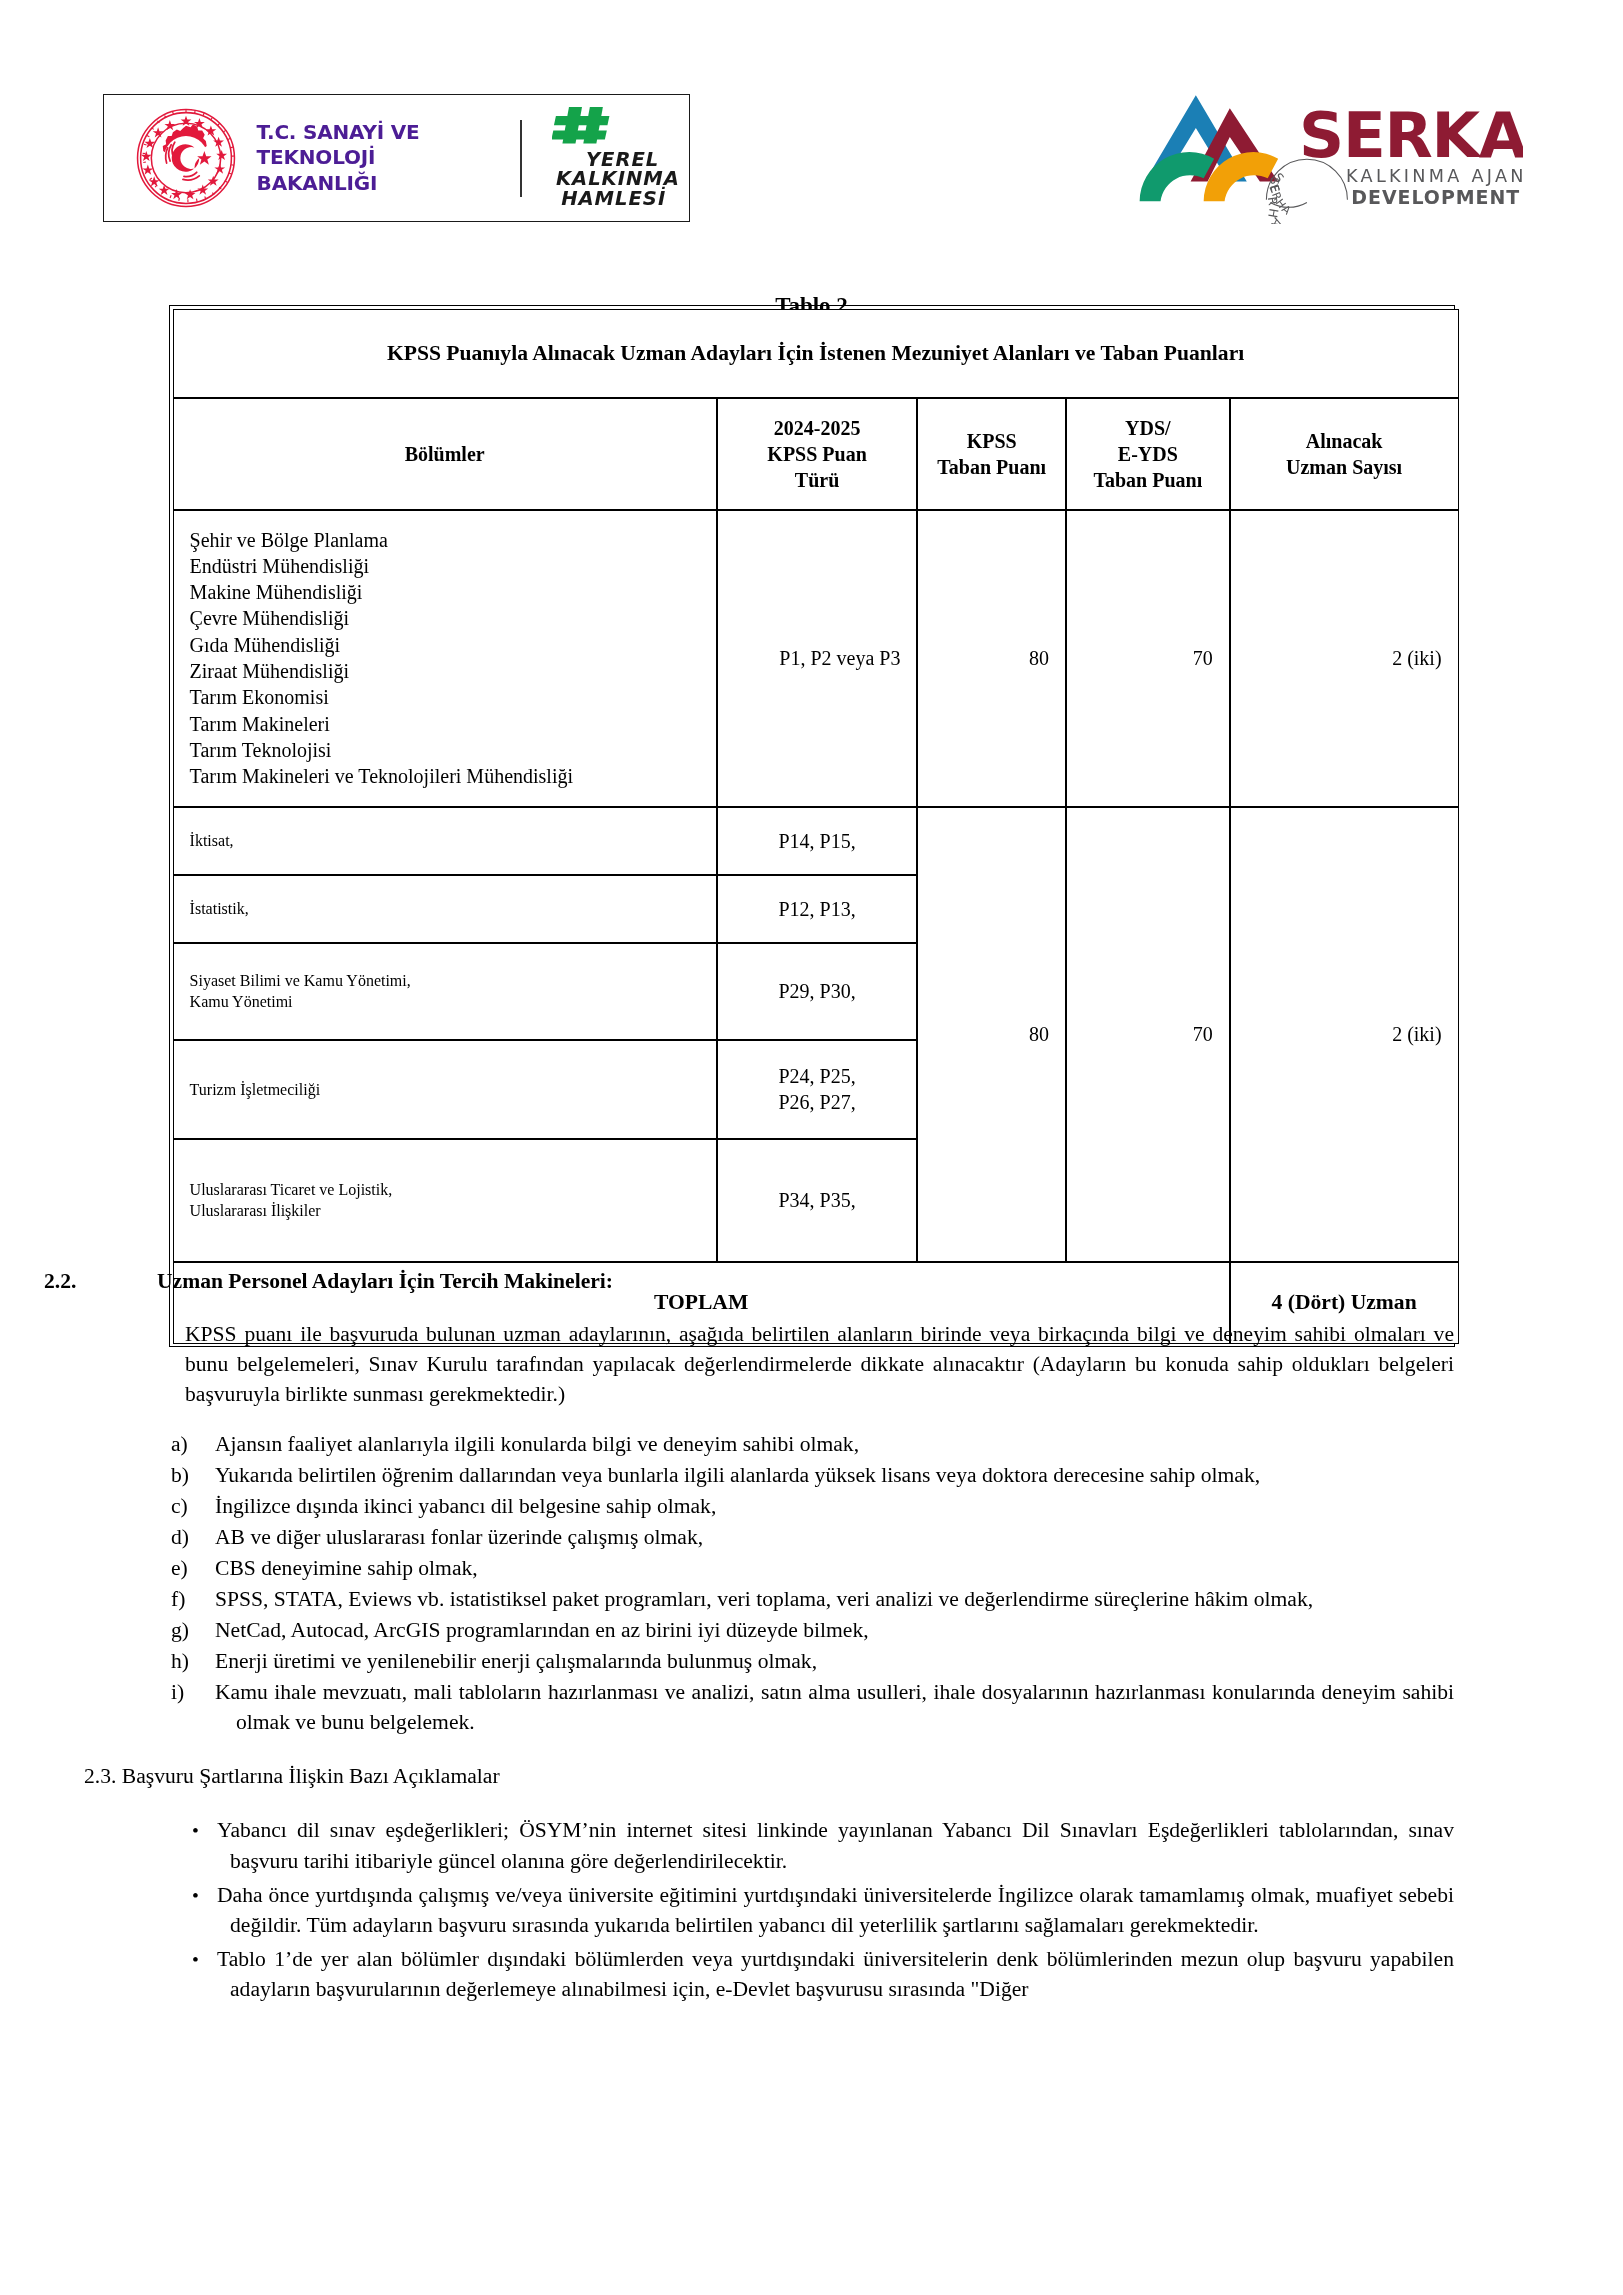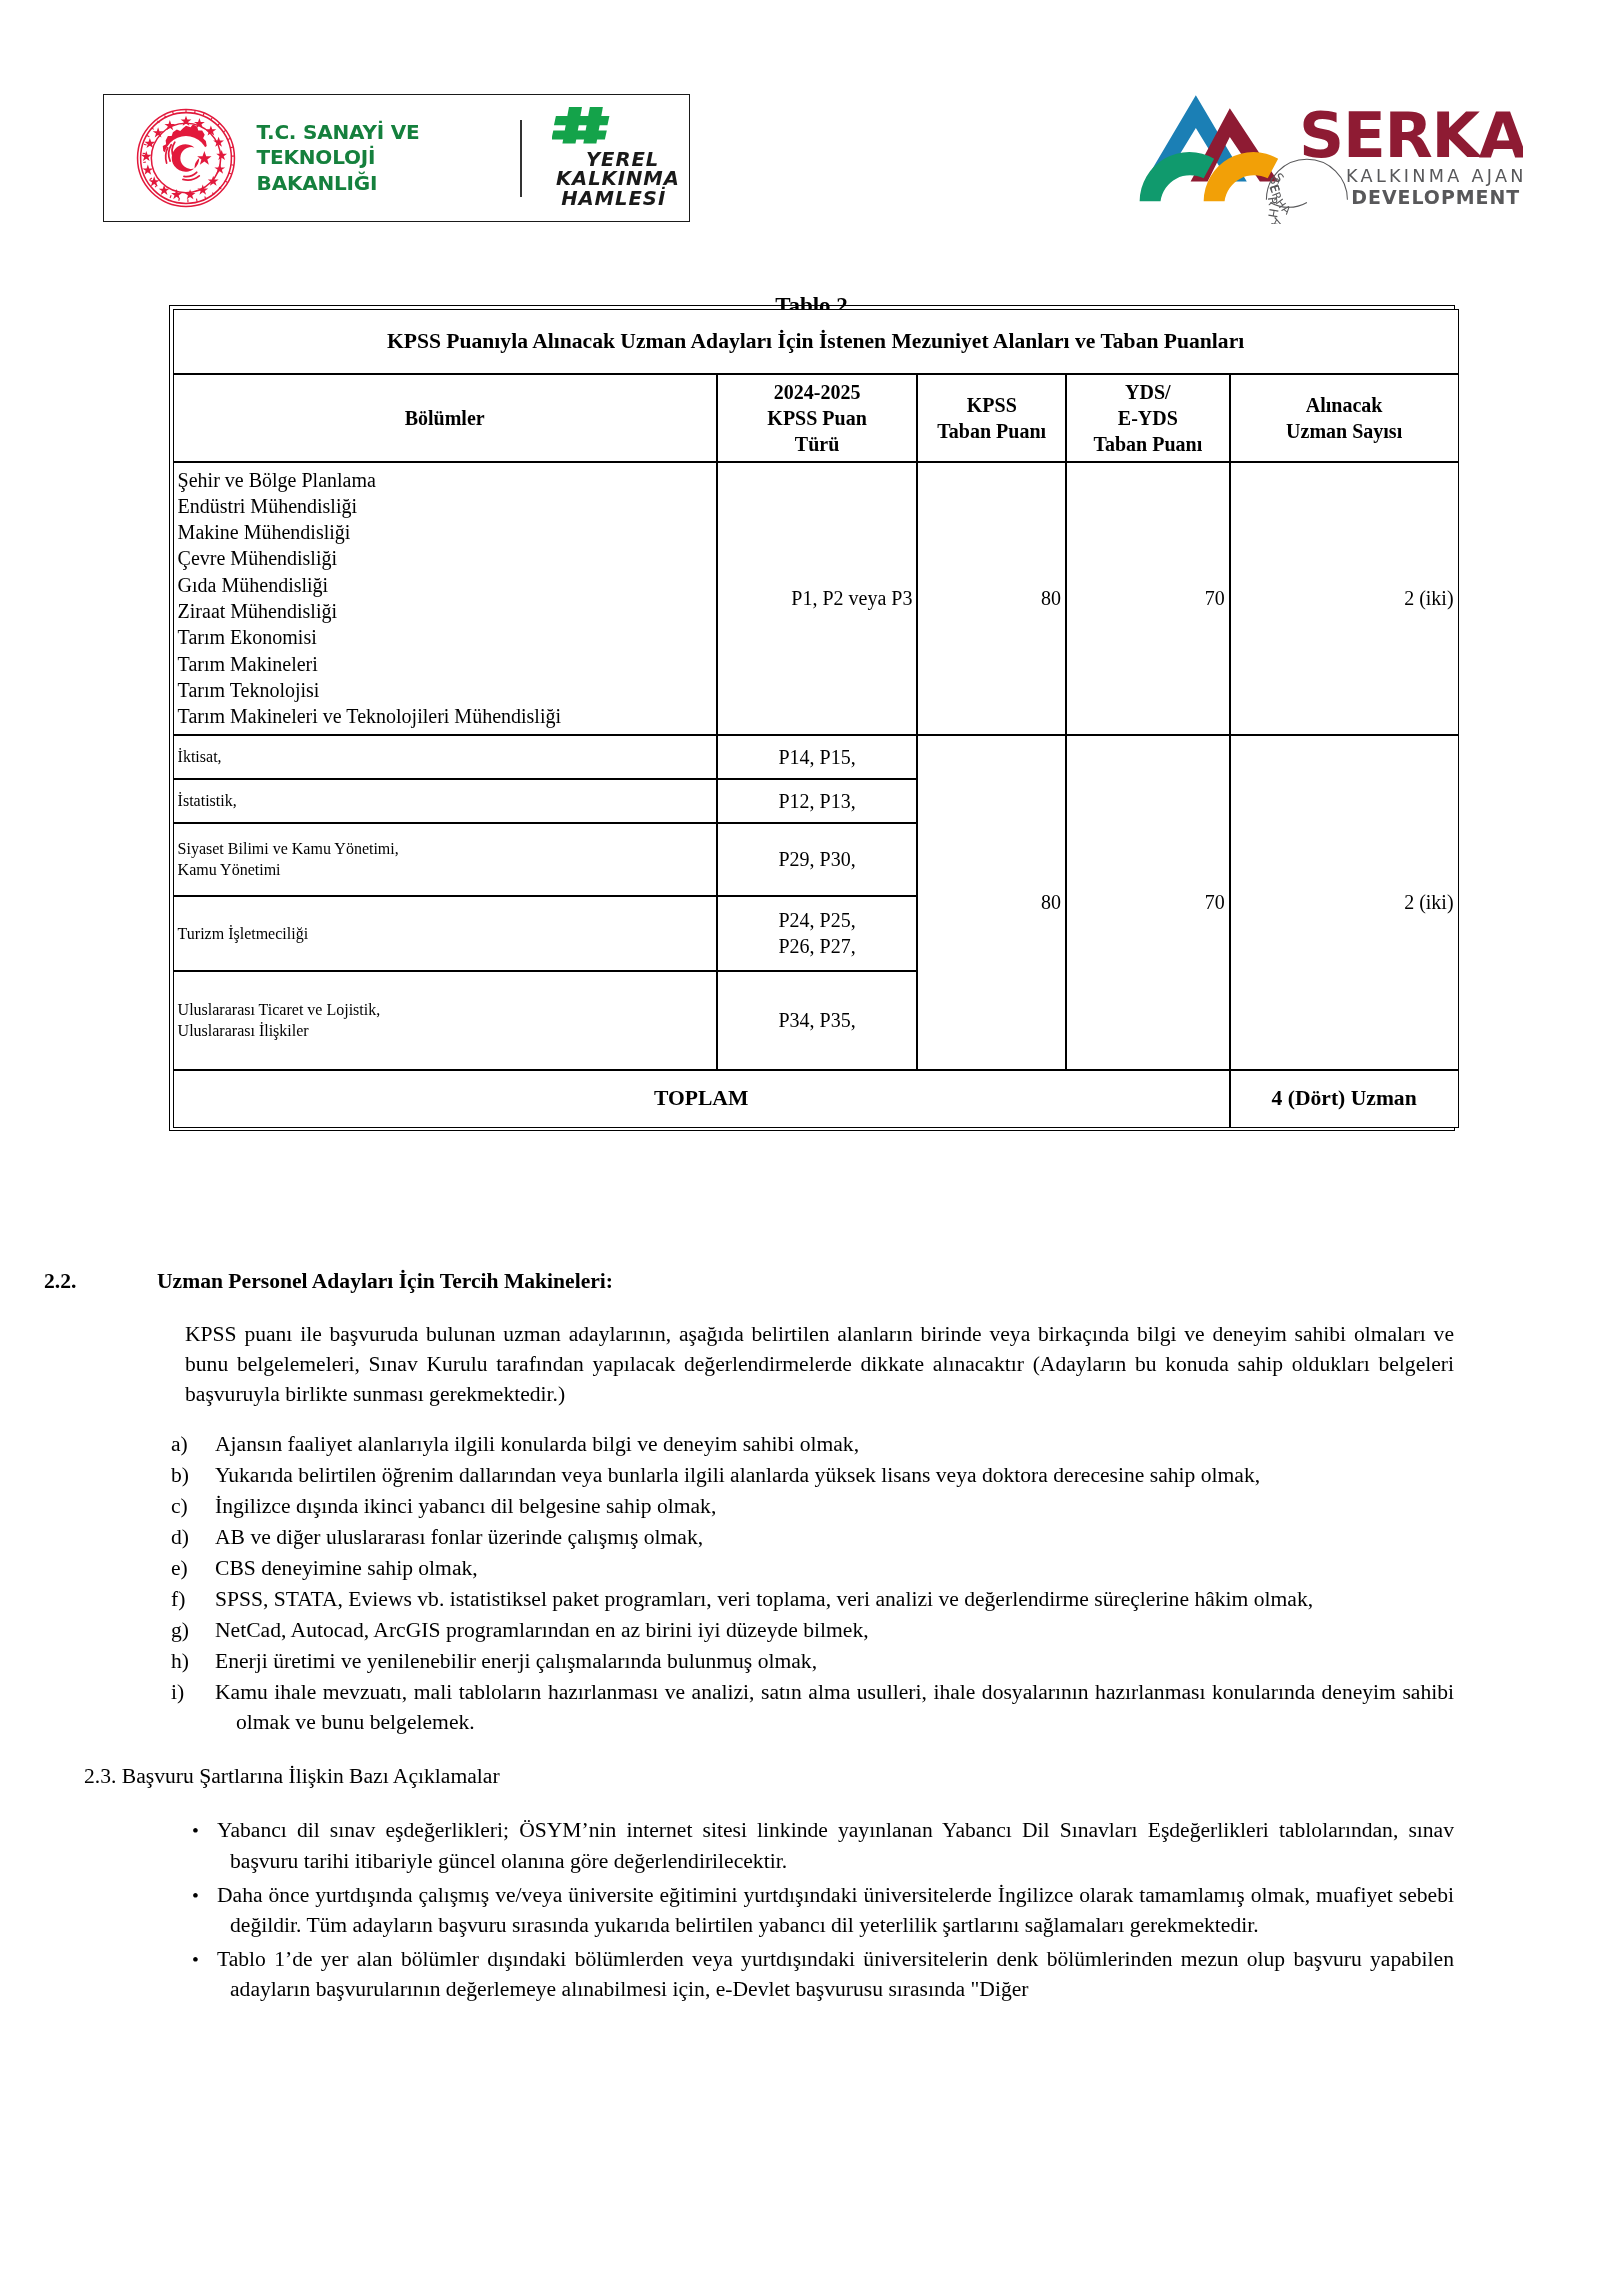--- a/index.html
+++ b/index.html
@@ -24,21 +24,21 @@
     display:flex; align-items:center;
   }
   .ministry-emblem { width:102px; height:102px; margin-left:31px; flex:0 0 auto; }
   .ministry-text {
     margin-left:19.6px;
     font-family:"DejaVu Sans", sans-serif;
     font-weight:bold;
     font-size:20px;
     line-height:1.28;
     letter-spacing:-0.2px;
-    color:#15803d;
+    color:#4c1d95;
   }
   .ministry-divider {
     width:2px; height:77px; background:#333; margin-left:26px; flex:0 0 auto;
   }
   .yerel-logo { margin-left:30px; width:137px; height:111px; flex:0 0 auto; }
 
   .serka-logo { position:absolute; left:1130px; top:77px; width:393px; height:147px; }
 
   
   .tablo-caption {
@@ -55,21 +55,21 @@
   }
   table.main {
     border-collapse:separate;
     border-spacing:0;
     width:1286px;
     table-layout:fixed;
     font-family:"Liberation Serif", serif;
   }
   table.main td {
     border:1.3px solid #000;
-    padding:4px;
+    padding:16px;
     vertical-align:middle;
     background:#fff;
   }
   .outer-frame {
     border:1.3px solid #000;
     padding:2.6px;
   }
   .title-cell {
     text-align:center; font-weight:bold; font-size:21.6px;
     height:55px;

